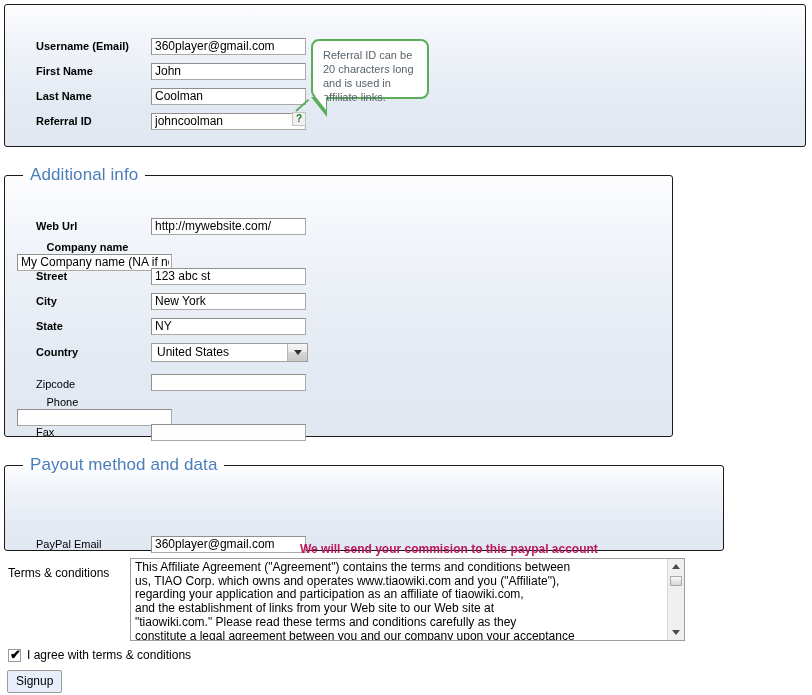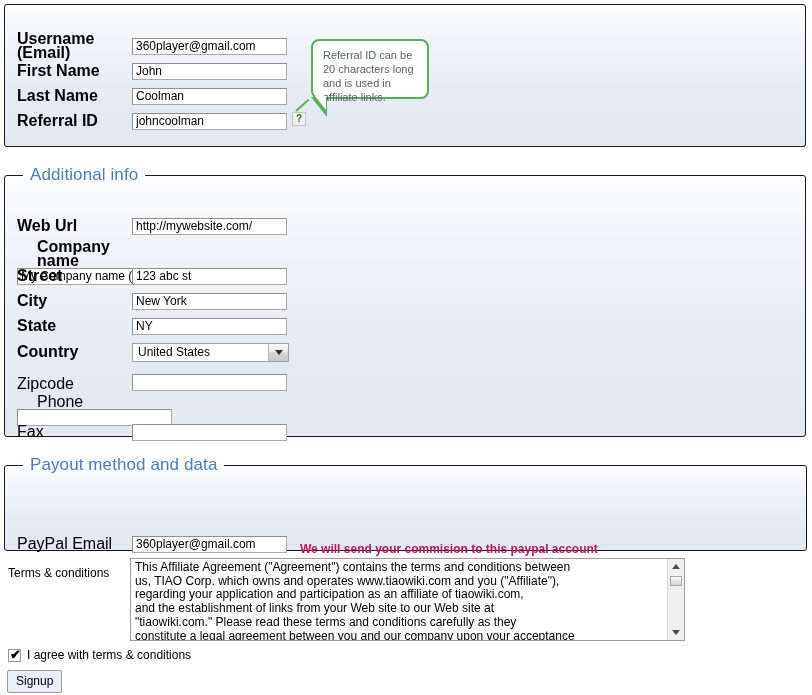--- a/index.html
+++ b/index.html
@@ -37,35 +37,36 @@
     margin-left: 18px;
     padding: 0 7px;
     font-size: 17px;
     font-weight: normal;
     color: #4a7ebb;
     font-family: "Liberation Sans", sans-serif;
     letter-spacing: 0.1px;
   }
 
   #section-personal { left: 4px; top: 4px; width: 802px; height: 143px; }
-  #section-additional { left: 4px; top: 165px; width: 802px; height: 272px; }
-  #section-payout { left: 4px; top: 455px; width: 803px; height: 96px; }
+  #section-additional { left: 4px; top: 165px; width: 669px; height: 272px; }
+  #section-payout { left: 4px; top: 455px; width: 720px; height: 96px; }
 
   
   .row {
     position: absolute;
     display: flex;
     align-items: center;
     height: 22px;
   }
   .row .lbl {
     width: 115px;
-    font-size: 16px;
+    font-size: 11px;
     color: #000;
     line-height: 14px;
+    margin-left: 19px;
   }
   .row .lbl.bold { font-weight: bold; }
 
   
   input.txt {
     box-sizing: border-box;
     width: 155px;
     height: 17px;
     padding: 0 2px 1px 3px;
     border: 1px solid #a9a9a9;

